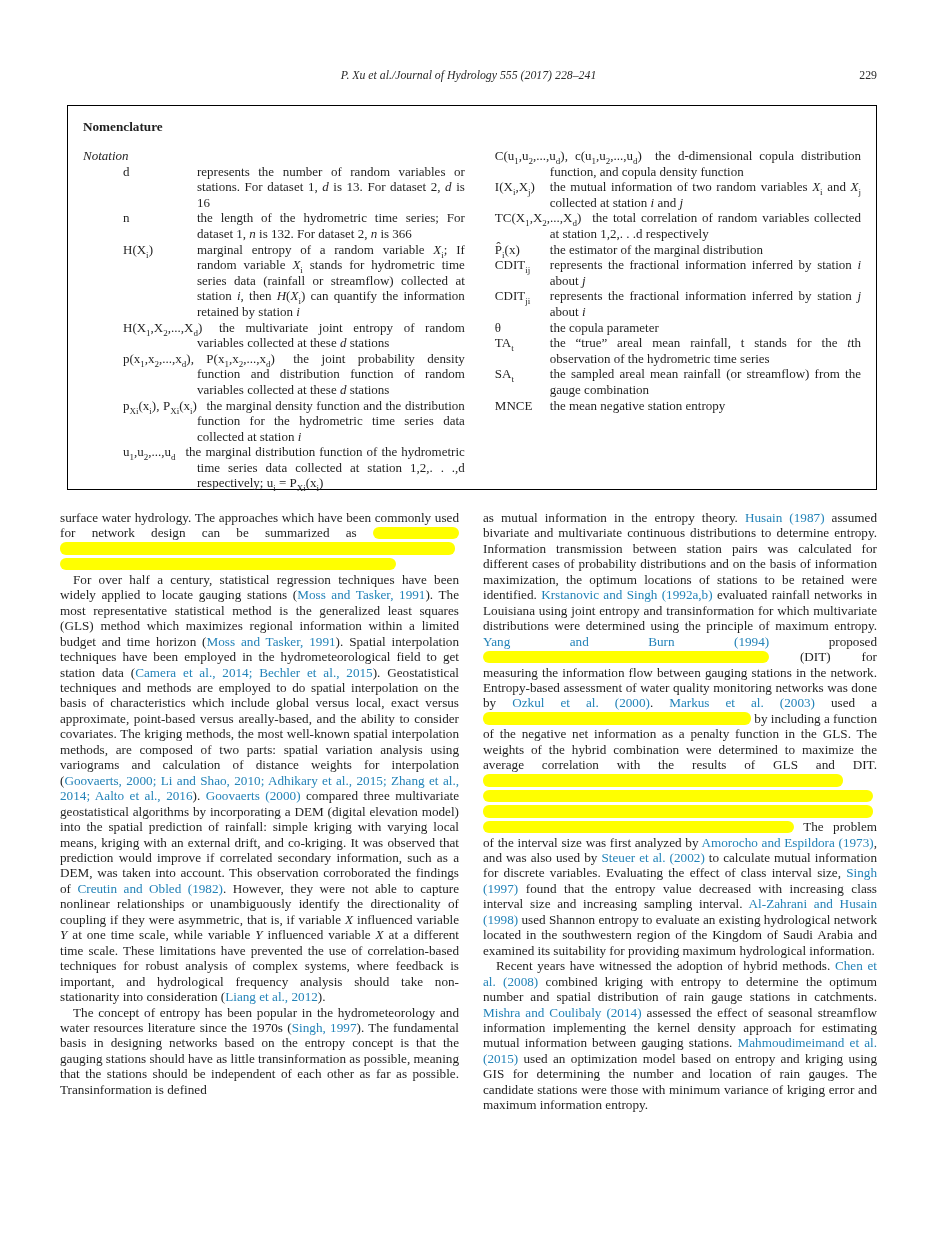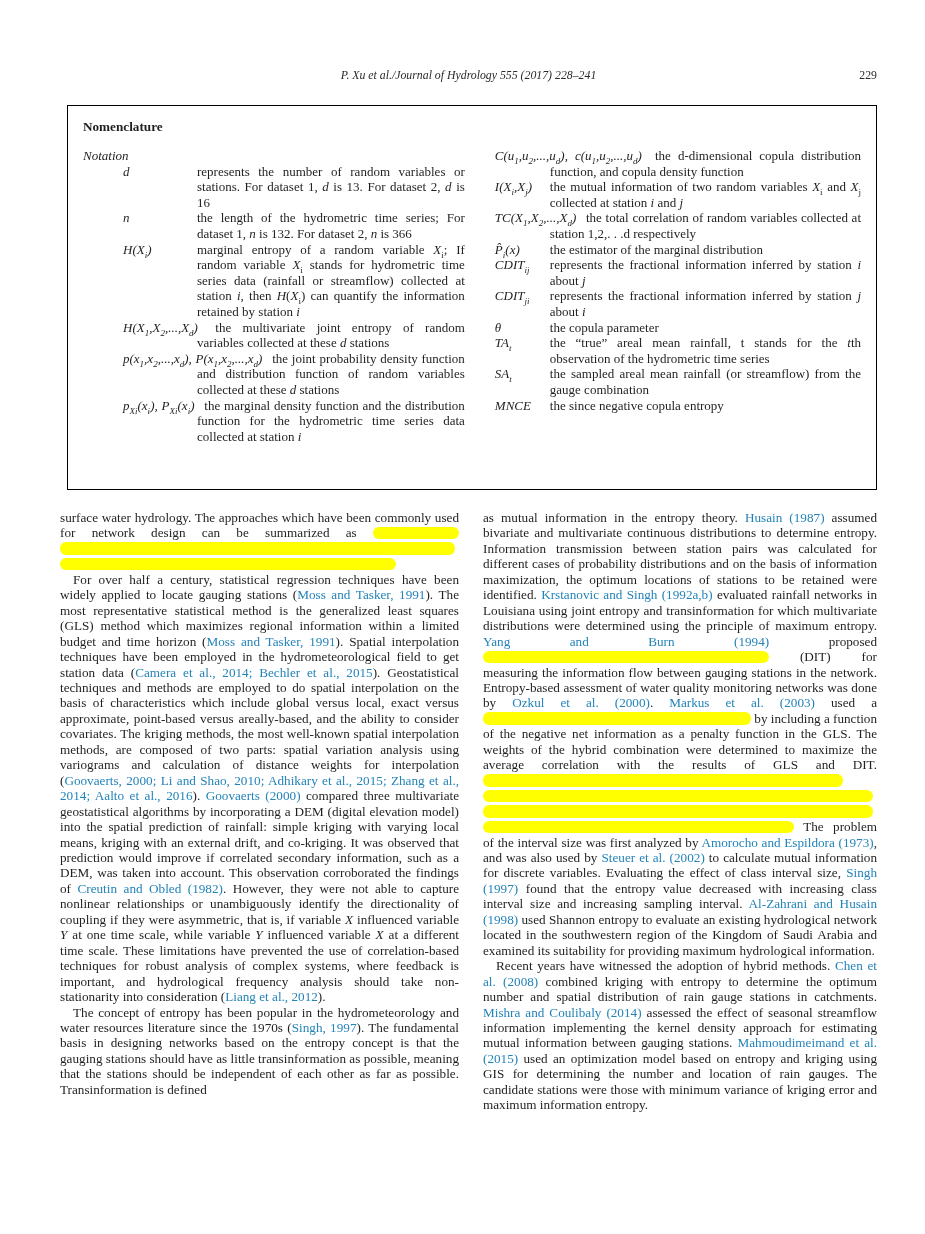--- a/index.html
+++ b/index.html
@@ -25,21 +25,21 @@
   }
   .nomenclature-title { font-weight:bold; font-size:13.2px; margin:0 0 13px 0; }
   .nom-columns { display:flex; gap:30px;justify-content:space-between; }
   .nom-col { font-size:13px; line-height:15.6px; text-align:justify; }
   .nom-col.left  { width:390px; }
   .nom-col.right { width:374px; }
   .notation-label { font-style:italic; margin:0; }
   .entry { margin:0; }
   .nom-col.left  .entry { padding-left:74px; text-indent:-74px;margin-left:40px; }
   .nom-col.right .entry { padding-left:55px; text-indent:-55px; }
-  .term { font-style:italic; text-indent:0; }
+  .term { text-indent:0; }
   .nom-col.left  .entry:not(.wide) .term { display:inline-block; width:74px; }
   .nom-col.right .entry:not(.wide) .term { display:inline-block; width:55px; }
   .entry.wide .term { margin-right:6px; }
   sub { font-size:9px; line-height:0; }
   
   .body-col {
     position:absolute; top:510px;
     font-size:13.2px; line-height:15.45px; text-align:justify;
     hyphens:auto; -webkit-hyphens:auto;
   }
@@ -67,34 +67,35 @@
   <div class="nom-columns">
     <div class="nom-col left">
       <p class="notation-label">Notation</p>
       <div>
           <p class="entry"><span class="term">d</span><span class="def">represents the number of random variables or stations. For dataset 1, <i>d</i> is 13. For dataset 2, <i>d</i> is 16</span></p>
           <p class="entry"><span class="term">n</span><span class="def">the length of the hydrometric time series; For dataset 1, <i>n</i> is 132. For dataset 2, <i>n</i> is 366</span></p>
           <p class="entry"><span class="term">H(X<sub>i</sub>)</span><span class="def">marginal entropy of a random variable <i>X</i><sub>i</sub>; If random variable <i>X</i><sub>i</sub> stands for hydrometric time series data (rainfall or streamflow) collected at station <i>i</i>, then <i>H</i>(<i>X</i><sub>i</sub>) can quantify the information retained by station <i>i</i></span></p>
           <p class="entry wide"><span class="term">H(X<sub>1</sub>,X<sub>2</sub>,...,X<sub>d</sub>)</span> <span class="def">the multivariate joint entropy of random variables collected at these <i>d</i> stations</span></p>
           <p class="entry wide"><span class="term">p(x<sub>1</sub>,x<sub>2</sub>,...,x<sub>d</sub>), P(x<sub>1</sub>,x<sub>2</sub>,...,x<sub>d</sub>)</span> <span class="def">the joint probability density function and distribution function of random variables collected at these <i>d</i> stations</span></p>
           <p class="entry wide"><span class="term">p<sub>Xi</sub>(x<sub>i</sub>), P<sub>Xi</sub>(x<sub>i</sub>)</span> <span class="def">the marginal density function and the distribution function for the hydrometric time series data collected at station <i>i</i></span></p>
+          <p class="entry wide"><span class="term">u<sub>1</sub>,u<sub>2</sub>,...,u<sub>d</sub></span> <span class="def">the marginal distribution function of the hydrometric time series data collected at station 1,2,. . .,d respectively; u<sub>i</sub> = P<sub>Xi</sub>(x<sub>i</sub>)</span></p>
         </div>
     </div>
     <div class="nom-col right">
       <div>
           <p class="entry wide"><span class="term">C(u<sub>1</sub>,u<sub>2</sub>,...,u<sub>d</sub>), c(u<sub>1</sub>,u<sub>2</sub>,...,u<sub>d</sub>)</span> <span class="def">the d-dimensional copula distribution function, and copula density function</span></p>
           <p class="entry"><span class="term">I(X<sub>i</sub>,X<sub>j</sub>)</span><span class="def">the mutual information of two random variables <i>X</i><sub>i</sub> and <i>X</i><sub>j</sub> collected at station <i>i</i> and <i>j</i></span></p>
           <p class="entry wide"><span class="term">TC(X<sub>1</sub>,X<sub>2</sub>,...,X<sub>d</sub>)</span> <span class="def">the total correlation of random variables collected at station 1,2,. . .d respectively</span></p>
           <p class="entry"><span class="term">P̂<sub>i</sub>(x)</span><span class="def">the estimator of the marginal distribution</span></p>
           <p class="entry"><span class="term">CDIT<sub>ij</sub></span><span class="def">represents the fractional information inferred by station <i>i</i> about <i>j</i></span></p>
           <p class="entry"><span class="term">CDIT<sub>ji</sub></span><span class="def">represents the fractional information inferred by station <i>j</i> about <i>i</i></span></p>
           <p class="entry"><span class="term">θ</span><span class="def">the copula parameter</span></p>
           <p class="entry"><span class="term">TA<sub>t</sub></span><span class="def">the “true” areal mean rainfall, t stands for the <i>t</i>th observation of the hydrometric time series</span></p>
           <p class="entry"><span class="term">SA<sub>t</sub></span><span class="def">the sampled areal mean rainfall (or streamflow) from the gauge combination</span></p>
-          <p class="entry"><span class="term">MNCE</span><span class="def">the since negative copula entropy</span></p>
+          <p class="entry"><span class="term">MNCE</span><span class="def">the mean negative station entropy</span></p>
         </div>
     </div>
   </div>
 </div>
 
 <div class="body-col left">
     <p class="para"><span>surface water hydrology. The approaches which have been commonly used for network design can be summarized as </span><span class="hl" style="width: 86px;"></span> <span class="hl" style="width: 395px;"></span> <span class="hl" style="width: 336px;"></span> </p>
     <p class="para indent"><span>For over half a century, statistical regression techniques have been widely applied to locate gauging stations (</span><span class="cite">Moss and Tasker, 1991</span><span>). The most representative statistical method is the generalized least squares (GLS) method which maximizes regional information within a limited budget and time horizon (</span><span class="cite">Moss and Tasker, 1991</span><span>). Spatial interpolation techniques have been employed in the hydrometeorological field to get station data (</span><span class="cite">Camera et al., 2014; Bechler et al., 2015</span><span>). Geostatistical techniques and methods are employed to do spatial interpolation on the basis of characteristics which include global versus local, exact versus approximate, point-based versus areally-based, and the ability to consider covariates. The kriging methods, the most well-known spatial interpolation methods, are composed of two parts: spatial variation analysis using variograms and calculation of distance weights for interpolation (</span><span class="cite">Goovaerts, 2000; Li and Shao, 2010; Adhikary et al., 2015; Zhang et al., 2014; Aalto et al., 2016</span><span>). </span><span class="cite">Goovaerts (2000)</span><span> compared three multivariate geostatistical algorithms by incorporating a DEM (digital elevation model) into the spatial prediction of rainfall: simple kriging with varying local means, kriging with an external drift, and co-kriging. It was observed that prediction would improve if correlated secondary information, such as a DEM, was taken into account. This observation corroborated the findings of </span><span class="cite">Creutin and Obled (1982)</span><span>. However, they were not able to capture nonlinear relationships or unambiguously identify the directionality of coupling if they were asymmetric, that is, if variable <i>X</i> influenced variable <i>Y</i> at one time scale, while variable <i>Y</i> influenced variable <i>X</i> at a different time scale. These limitations have prevented the use of correlation-based techniques for robust analysis of complex systems, where feedback is important, and hydrological frequency analysis should take non-stationarity into consideration (</span><span class="cite">Liang et al., 2012</span><span>).</span></p>
     <p class="para indent"><span>The concept of entropy has been popular in the hydrometeorology and water resources literature since the 1970s (</span><span class="cite">Singh, 1997</span><span>). The fundamental basis in designing networks based on the entropy concept is that the gauging stations should have as little transinformation as possible, meaning that the stations should be independent of each other as far as possible. Transinformation is defined</span></p>
   </div>

